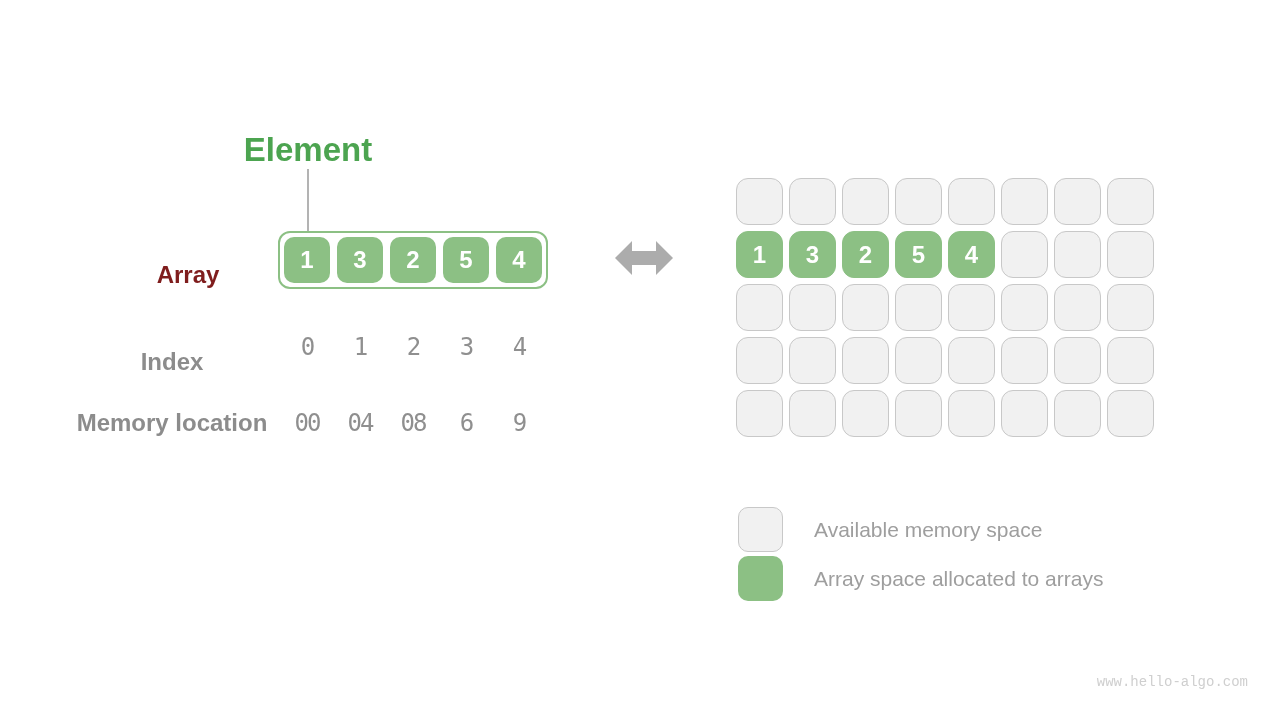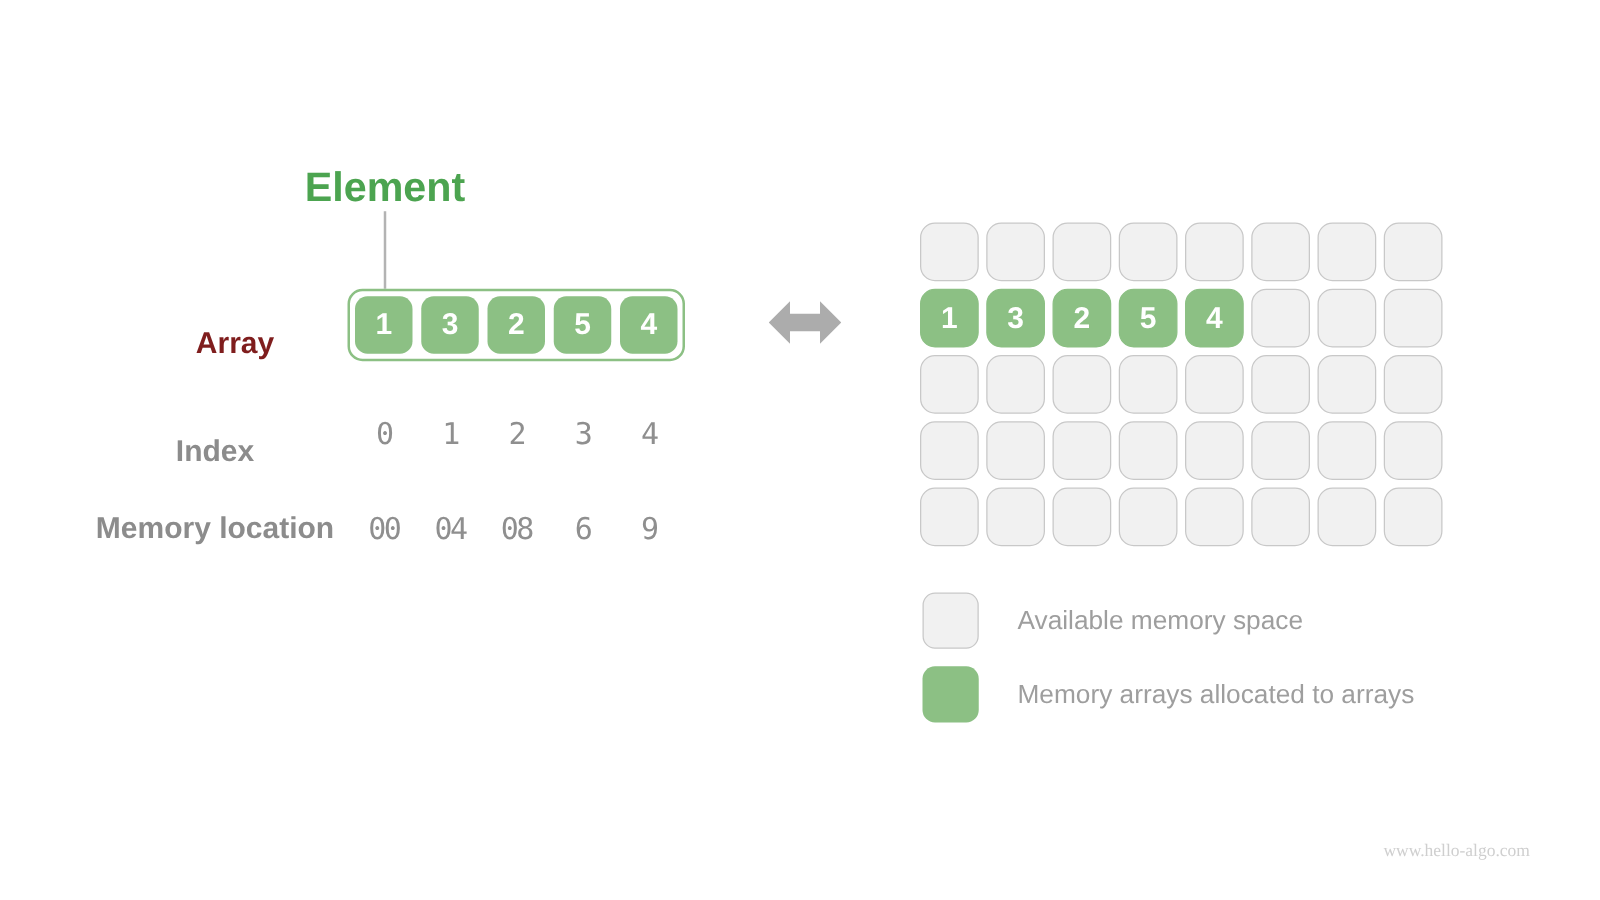--- a/index.html
+++ b/index.html
@@ -120,24 +120,24 @@
     color: #ffffff;
     font-size: 24px;
     font-weight: 700;
     display: flex;
     align-items: center;
     justify-content: center;
   }
 
   .legend {
     position: absolute;
-    left: 738px; top: 474px;
+    left: 738px; top: 507px;
     display: flex;
     flex-direction: column;
-    gap: 14px;
+    gap: 4px;
   }
   .legend-row {
     display: flex;
     align-items: center;
     gap: 31px;
   }
   .legend-swatch {
     width: 45px; height: 45px;
     border-radius: 10px;
   }
@@ -149,22 +149,22 @@
     background: #8CC084;
   }
   .legend-label {
     font-size: 21px;
     color: #9E9E9E;
     white-space: nowrap;
   }
 
   .watermark {
     position: absolute;
-    right: 56px; top: 674px;
-    font-family: Liberation Serif, serif;
+    right: 32px; top: 674px;
+    font-family: Liberation Mono, monospace;
     font-size: 14px;
     color: #CFCFCF;
   }
 </style>
 </head>
 <body>
 
 <div class="canvas">
 
   <div class="element-label">Element</div>
@@ -247,19 +247,19 @@
       <div class="mem-cell"></div>
     </div>
 
   <div class="legend">
     <div class="legend-row">
       <div class="legend-swatch available"></div>
       <div class="legend-label">Available memory space</div>
     </div>
     <div class="legend-row">
       <div class="legend-swatch allocated"></div>
-      <div class="legend-label">Memory arrays allocated to arrays</div>
+      <div class="legend-label">Array space allocated to arrays</div>
     </div>
   </div>
 
   <div class="watermark">www.hello-algo.com</div>
 
 </div>
 
 </body></html>

